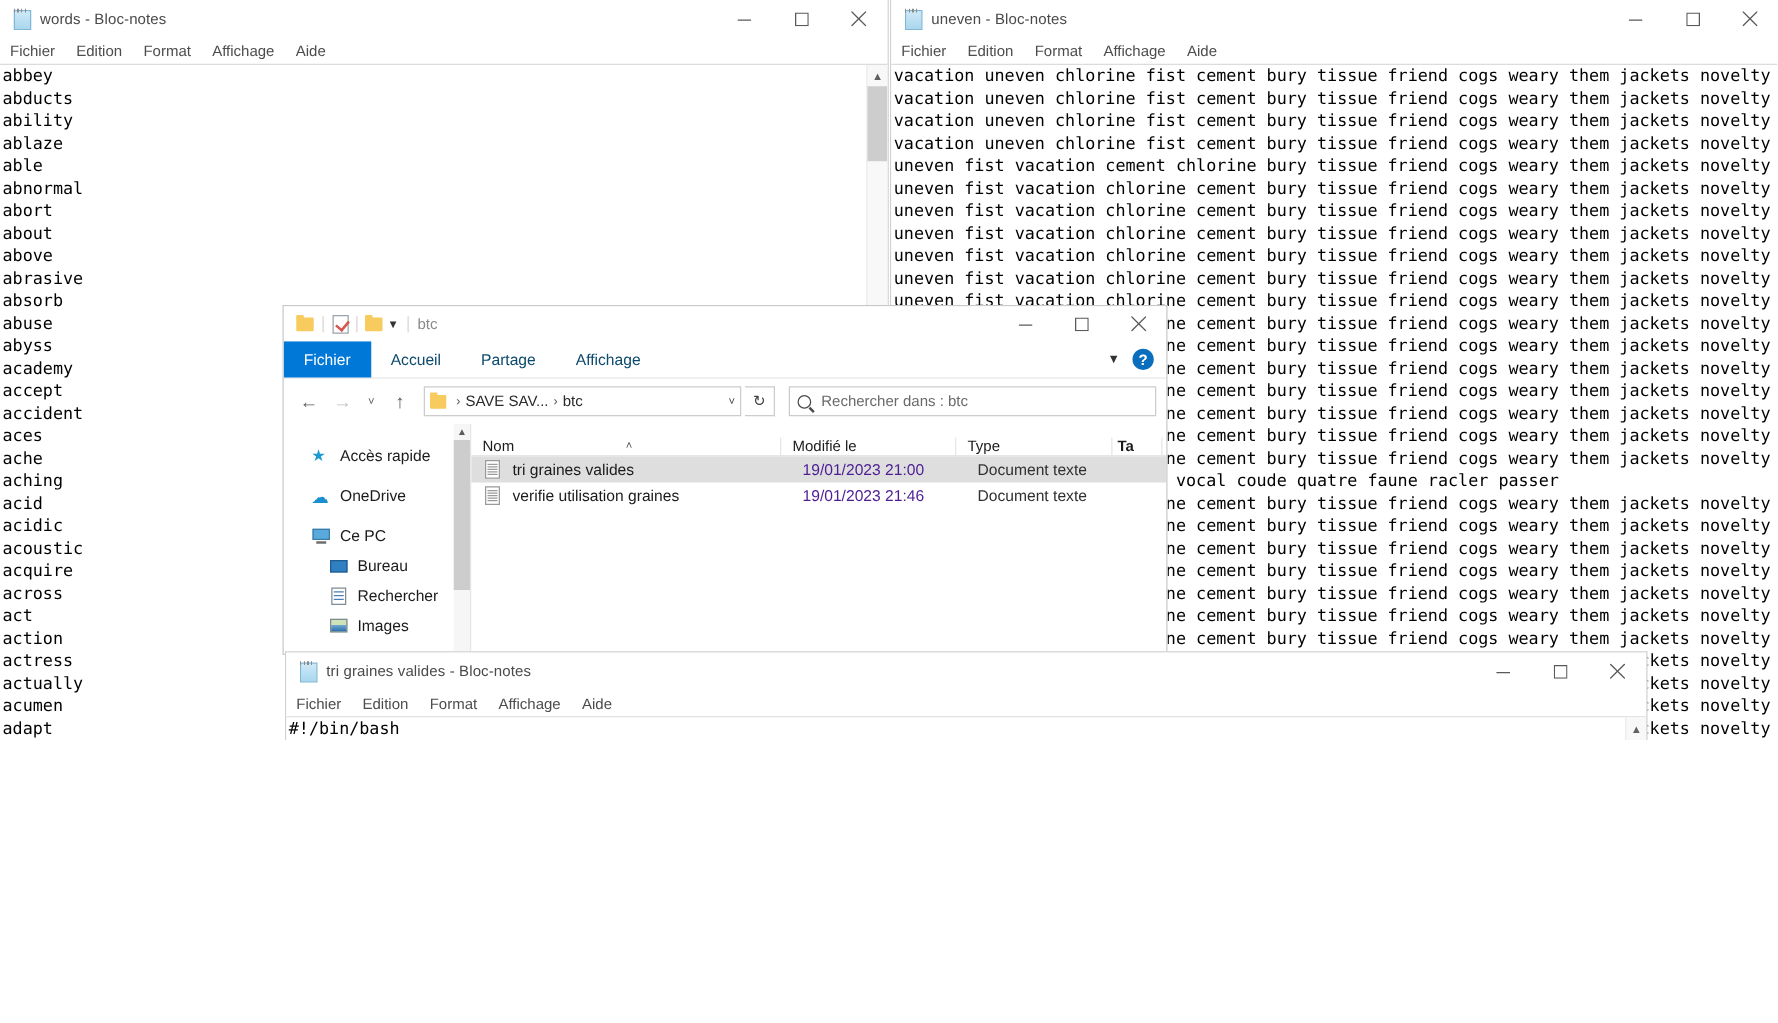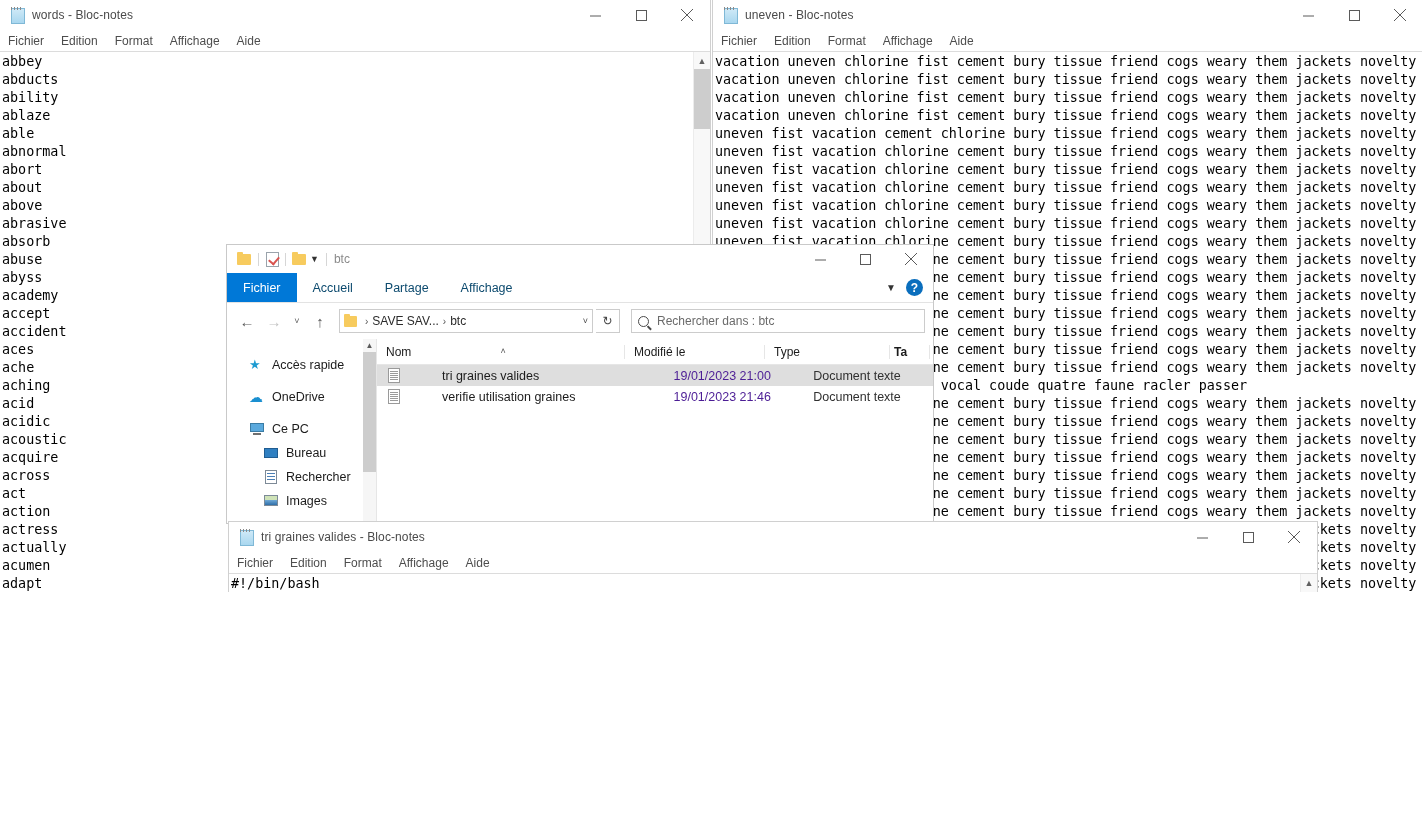--- a/index.html
+++ b/index.html
@@ -198,35 +198,35 @@
   .ico-doc i{position:absolute;left:2px;top:1px;width:12px;height:14px;background:#fff;border:1px solid #7d8a97;}
   .ico-doc::after{content:"";position:absolute;left:4px;top:4px;width:8px;height:1px;background:#4b7fb5;box-shadow:0 3px 0 #4b7fb5,0 6px 0 #4b7fb5;}
   .ico-img i{position:absolute;left:1px;top:2px;width:14px;height:11px;background:#cfe3b8;border:1px solid #7d8a97;}
   .ico-img::after{content:"";position:absolute;left:2px;bottom:4px;width:12px;height:5px;background:linear-gradient(180deg,#6fa8d6,#2f6fa8);}
 
   .ex-navscroll { width:13px; flex:0 0 auto; position:relative; background:#f6f6f6; }
   .ex-navscroll .arw { position:absolute; top:0; left:0; right:0; height:13px; display:flex;align-items:center;justify-content:center;color:#5a5a5a;font-size:8px;}
   .ex-navscroll .thb { position:absolute; left:0; right:0; top:13px; height:120px; background:#cdcdcd;}
 
   .ex-content { flex:1 1 auto; position:relative; overflow:hidden; border-left:1px solid #e6e6e6;}
-  .ex-colhdr { height:26px; display:flex; align-items:center; border-bottom:1px solid #e6e6e6; position:relative;}
+  .ex-colhdr { height:26px; display:flex; align-items:flex-end; border-bottom:1px solid #e6e6e6; position:relative;}
   .ex-col {
     display:flex; align-items:center; font-size:12px; color:#1b1b1b;
     padding-left:9px; border-right:1px solid #e6e6e6; position:relative;
   }
   .sort-caret{position:absolute; top:1px; left:50%; color:#5a5a5a; font-size:9px;}
   .ex-row { height:21px; display:flex; align-items:center; font-size:12.5px; color:#1b1b1b;}
   .ex-row.sel { background:#dedede; }
   .file-ico { width:15px;height:16px;margin-left:10px;margin-right:8px;position:relative;flex:0 0 auto;}
   .file-ico i{position:absolute;left:1px;top:0;width:12px;height:15px;background:#fff;border:1px solid #9a9a9a;}
   .file-ico::after{
     content:""; position:absolute;left:3px;top:3px;width:8px;height:1px;background:#9a9a9a;
     box-shadow:0 2px 0 #9a9a9a,0 4px 0 #9a9a9a,0 6px 0 #9a9a9a,0 8px 0 #9a9a9a;
   }
-  .cell-name{ width:232px; overflow:hidden; white-space:nowrap;margin-left:32px;}
+  .cell-name{ width:232px; overflow:hidden; white-space:nowrap;}
   .cell-mod { width:140px; color:#4c1d95;}
   .cell-type{ width:120px; color:#303030;}
 
   
   #watermark {
     position:absolute; left:1069px; top:770px; width:350px;
     color:#7d7d7d; pointer-events:none;
   }
   #watermark .wm1 { font-size:19px; color:#828282; line-height:24px;}
   #watermark .wm2 { font-size:12.5px; color:#b91c1c; line-height:18px;}

